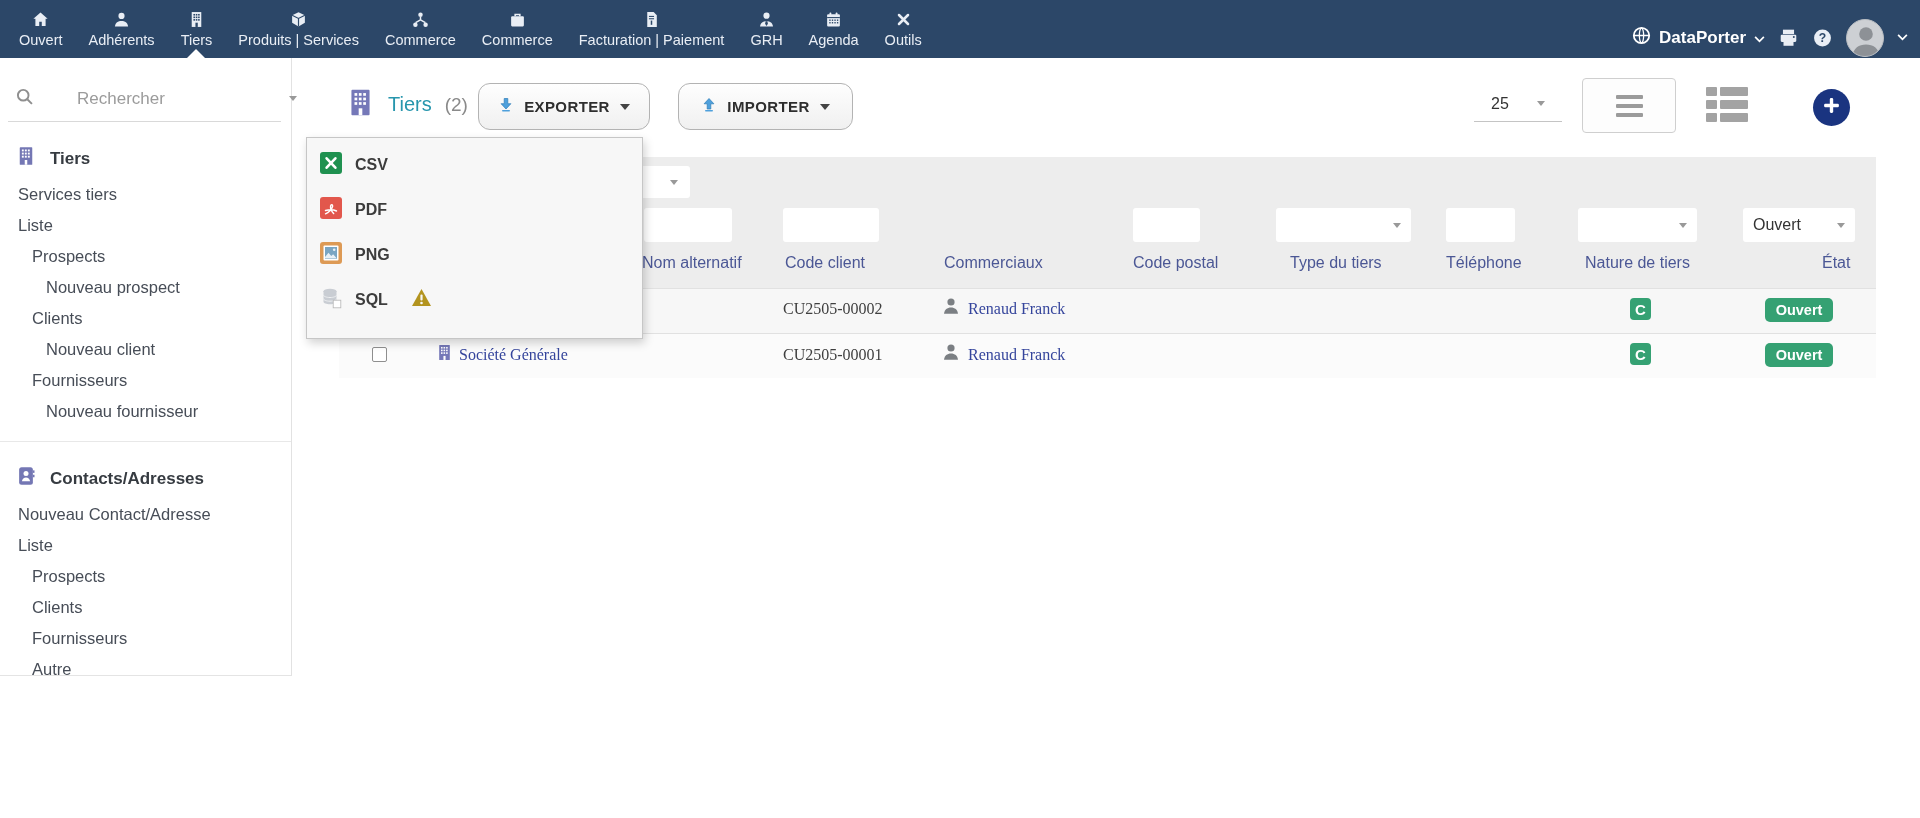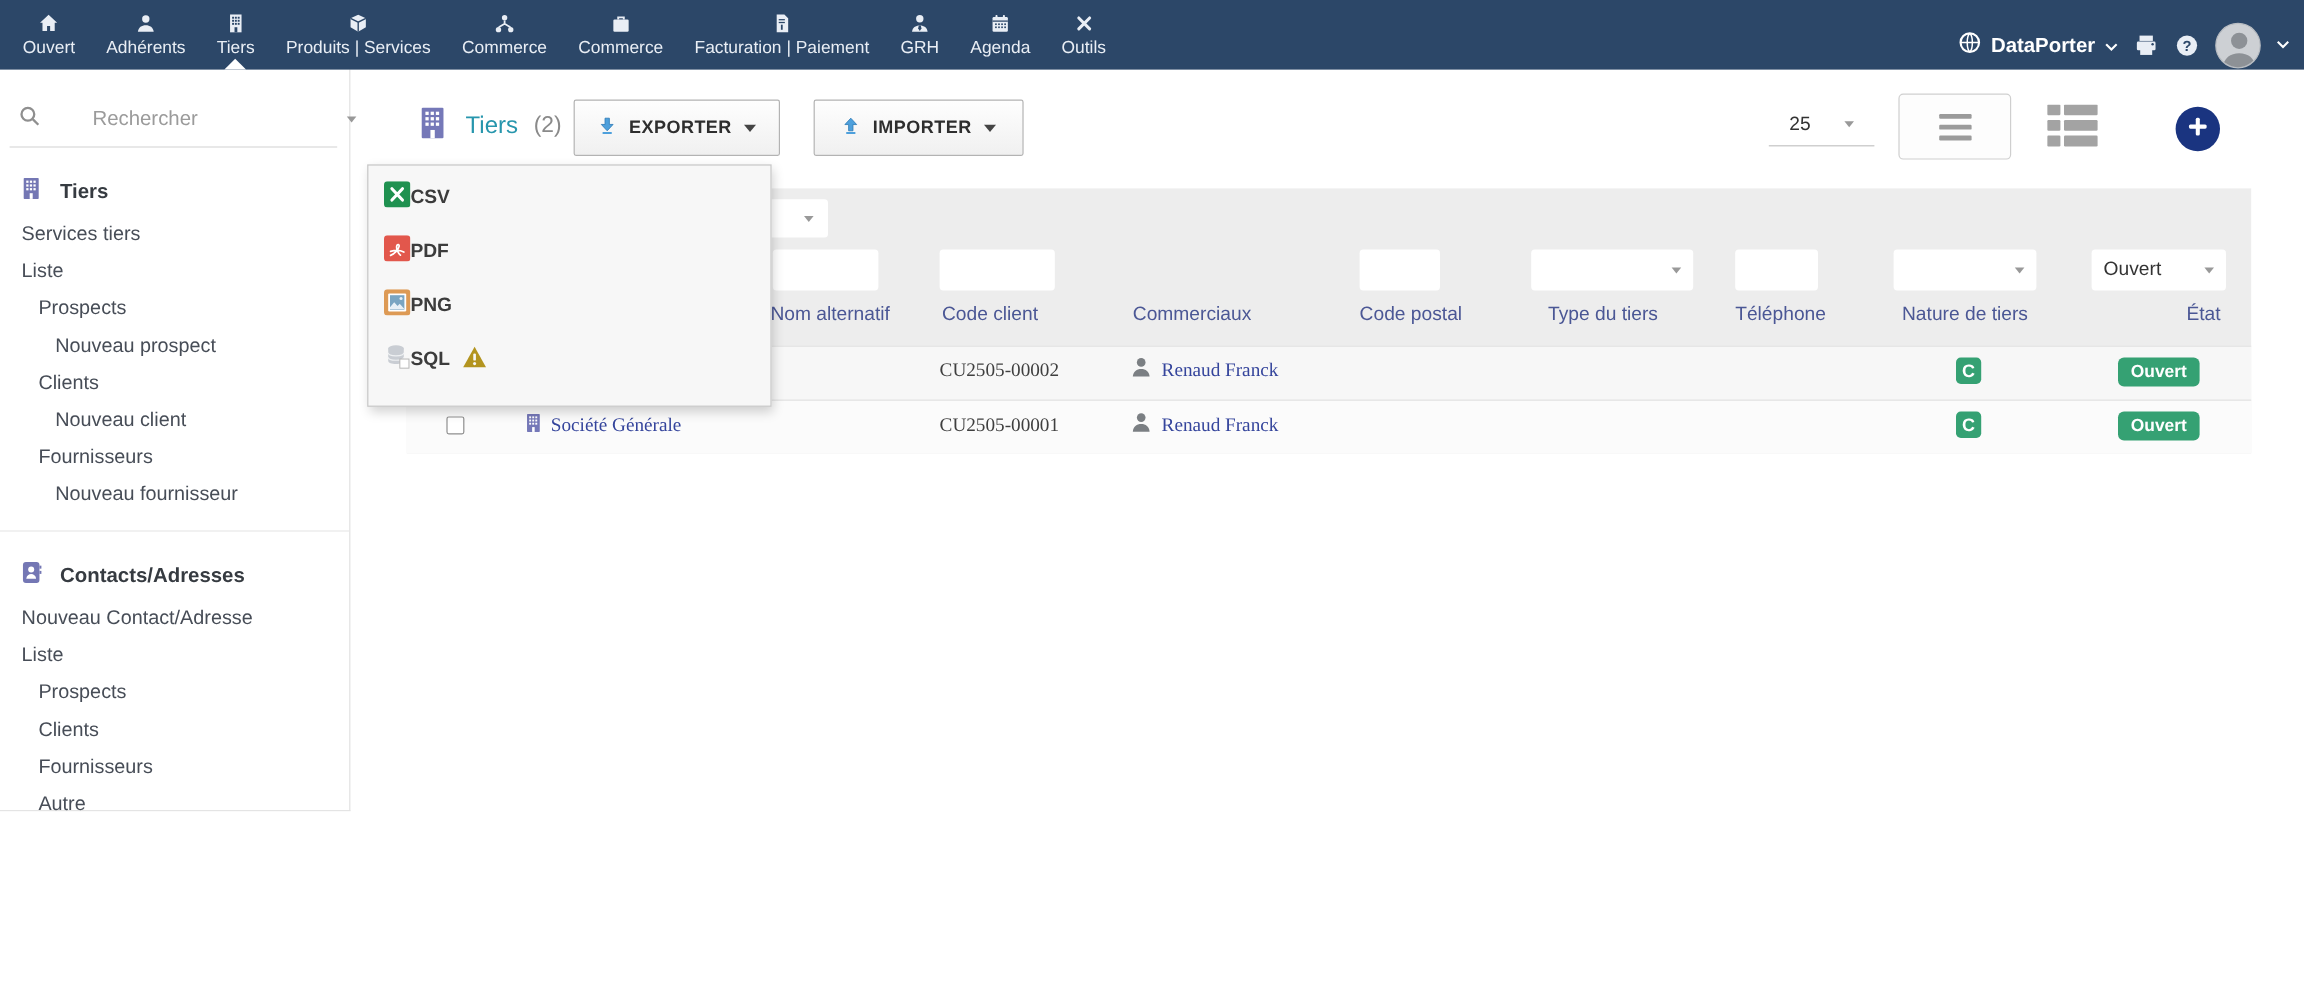--- a/index.html
+++ b/index.html
@@ -25,21 +25,21 @@
   .search-caret { margin-left:auto; }
   .section-header { display:flex; align-items:center; gap:14px; margin:24px 0 8px 16px; font-weight:bold; font-size:17px; color:#363b41; }
   .side-item { display:block; font-size:16.5px; color:#474d57; padding:6px 0 6px 18px; cursor:pointer; text-decoration:none; }
   .ind1 { padding-left:32px; } .ind2 { padding-left:46px; }
   .side-divider { border-top:1px solid #e8e8e8; margin:14px 0 0 0; }
 
   
   .title-wrap { position:absolute; left:346px; top:88px; display:flex; align-items:center; gap:13px; z-index:6; }
   .page-title { font-size:20px; color:#2796ad; }
   .page-count { font-size:19px; color:#8a8a8a; }
-  .tbtn { position:absolute; top:83px; height:47px; display:flex; align-items:center; justify-content:center; gap:10px; background:linear-gradient(#fefefe,#f0f0f0); border:1px solid #b3b3b3; border-radius:2px; font-weight:bold; font-size:15px; color:#2e2e2e; letter-spacing:.4px; cursor:pointer; z-index:6; }
+  .tbtn { position:absolute; top:83px; height:47px; display:flex; align-items:center; justify-content:center; gap:10px; background:linear-gradient(#fefefe,#f0f0f0); border:1px solid #b3b3b3; border-radius:12px; font-weight:bold; font-size:15px; color:#2e2e2e; letter-spacing:.4px; cursor:pointer; z-index:6; }
   .btn-export { left:478px; width:172px; }
   .btn-import { left:678px; width:175px; }
   .caret-dn { width:0; height:0; border-left:5px solid transparent; border-right:5px solid transparent; border-top:6px solid #444; }
   .caret-sm { width:0; height:0; border-left:4.5px solid transparent; border-right:4.5px solid transparent; border-top:5.5px solid #999; }
 
   .pagesize { position:absolute; left:1474px; top:86px; width:88px; height:36px; border-bottom:1px solid #c4c4c4; display:flex; align-items:center; justify-content:center; gap:28px; font-size:16px; color:#333; cursor:pointer; z-index:6; }
   .view-list-btn { position:absolute; left:1582px; top:78px; width:94px; height:55px; border:1px solid #cfcfcf; border-radius:4px; background:#fdfdfd; display:flex; flex-direction:column; align-items:center; justify-content:center; gap:5px; cursor:pointer; z-index:6; }
   .view-list-btn i { display:block; width:27px; height:4px; background:#9b9b9b; border-radius:1px; }
   .view-grid-btn { position:absolute; left:1702px; top:88px; width:52px; height:38px; display:flex; align-items:center; justify-content:center; cursor:pointer; z-index:6; }
   .add-btn { position:absolute; left:1813px; top:89px; width:37px; height:37px; border-radius:50%; background:#1a3480; display:flex; align-items:center; justify-content:center; cursor:pointer; z-index:6; }
@@ -55,21 +55,21 @@
   .row-a { top:288px; background:#f7f7f7; }
   .row-b { top:333px; background:#fbfbfb; }
   .cell { position:absolute; font-size:16px; color:#3f3f3f; z-index:2; white-space:nowrap;font-family:Liberation Serif, serif; }
   .link { color:#35459c; cursor:pointer; }
   .checkbox { position:absolute; width:15px; height:15px; background:#fff; border:1px solid #8f8f8f; border-radius:2px; z-index:2; cursor:pointer; }
   .c-badge { position:absolute; width:21px; height:22px; background:#35a173; border-radius:4px; color:#fff; font-weight:bold; font-size:15px; display:flex; align-items:center; justify-content:center; z-index:2; }
   .status-badge { position:absolute; height:24px; min-width:68px; padding:0 10px; background:#35a173; border-radius:5px; color:#fff; font-weight:bold; font-size:14.5px; display:flex; align-items:center; justify-content:center; z-index:2; }
 
   
   .export-menu { position:absolute; left:306px; top:137px; width:337px; height:202px; background:#f7f7f7; border:1px solid #c6c6c6; box-shadow:2px 4px 9px rgba(0,0,0,.18); z-index:10; padding-top:4px; }
-  .menu-item { height:45px; display:flex; align-items:center; padding-left:13px; font-size:16px; font-weight:600; color:#3c3c3c; cursor:pointer; }
+  .menu-item { height:45px; display:flex; align-items:center; gap:13px; padding-left:13px; font-size:16px; font-weight:600; color:#3c3c3c; cursor:pointer; }
   .menu-item svg { flex:none; }
 </style>
 </head>
 <body>
 
 <div id="app">
 
   <div class="topnav">
     <div class="nav-item">
       <span>

